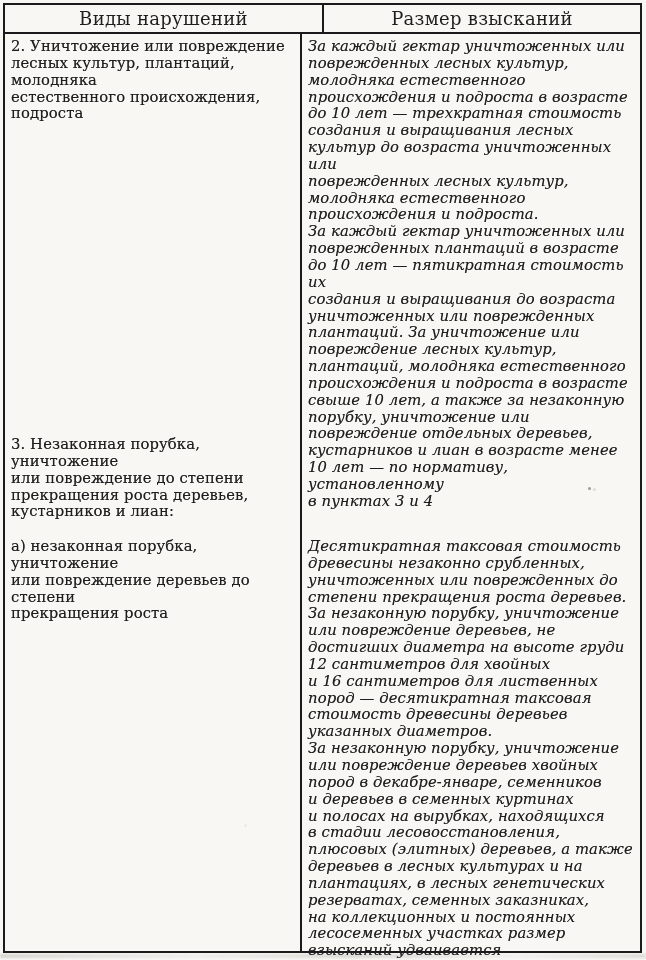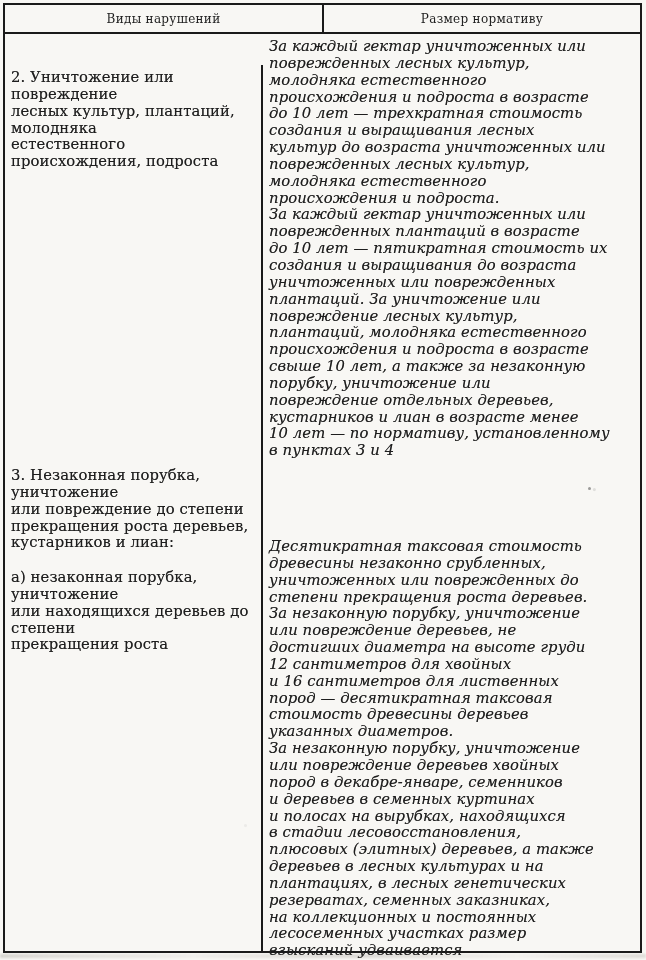--- a/index.html
+++ b/index.html
@@ -32,32 +32,32 @@
     display:flex;flex-direction:column;
     background:transparent;
   }
   .hdr-row{
     display:flex;flex:0 0 auto;
     height:27px;
     border-bottom:2.5px solid var(--line);
   }
   .hdr-cell{
     display:flex;align-items:center;justify-content:center;
-    font-size:12px;
+    font-size:18px;
     letter-spacing:0.3px;
   }
   .hdr-left{width:319px;border-right:2px solid var(--line);box-sizing:border-box;}
   .hdr-right{flex:1;}
   .body-row{
     display:flex;flex:1 1 auto;min-height:0;
   }
   .cell{
     position:relative;box-sizing:border-box;
   }
-  .cell-left{width:258px;border-right:2px solid var(--line);margin-top:31px;}
+  .cell-left{width:297px;border-right:2px solid var(--line);}
   .cell-right{flex:1;font-style:italic;}
   .txt{
     position:absolute;
     left:6px;right:3px;
     font-size:14.8px;
     line-height:16.85px;
     white-space:pre-line;
     letter-spacing:0.1px;
     text-shadow:0 0 0.5px rgba(20,20,20,0.55);
   }
@@ -80,35 +80,35 @@
 </style>
 </head>
 <body>
 
 <div class="page">
 
   <div class="scan-table">
 
     <div class="hdr-row">
       <div class="hdr-cell hdr-left">Виды нарушений</div>
-      <div class="hdr-cell hdr-right">Размер нормативу</div>
+      <div class="hdr-cell hdr-right">Размер взысканий</div>
     </div>
 
     <div class="body-row">
 
       <div class="cell cell-left">
         <div class="txt t-top">2. Уничтожение или повреждение
 лесных культур, плантаций, молодняка
 естественного происхождения, подроста</div>
         <div class="txt t-item3">3. Незаконная порубка, уничтожение
 или повреждение до степени
 прекращения роста деревьев,
 кустарников и лиан:</div>
         <div class="txt t-item3a">а) незаконная порубка, уничтожение
-или находящихся деревьев до степени
+или повреждение деревьев до степени
 прекращения роста</div>
       </div>
 
       <div class="cell cell-right">
         <div class="txt t-top">За каждый гектар уничтоженных или
 поврежденных лесных культур,
 молодняка естественного
 происхождения и подроста в возрасте
 до 10 лет —  трехкратная стоимость
 создания и выращивания лесных

